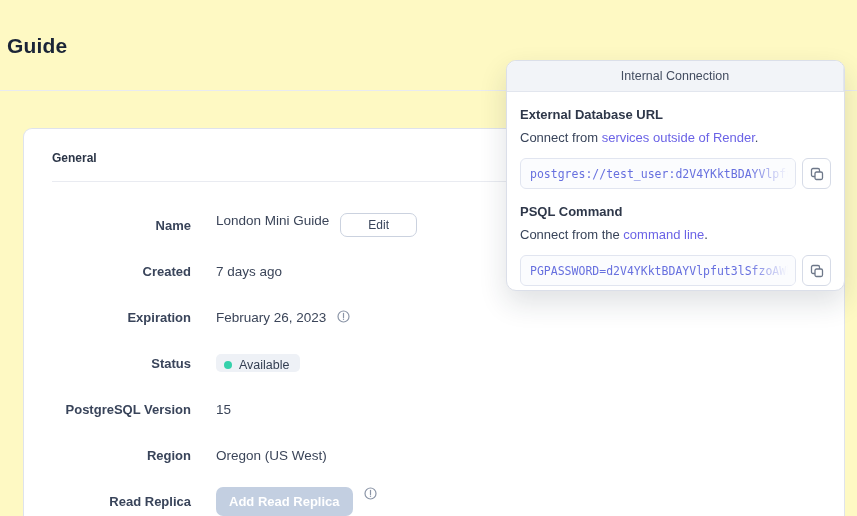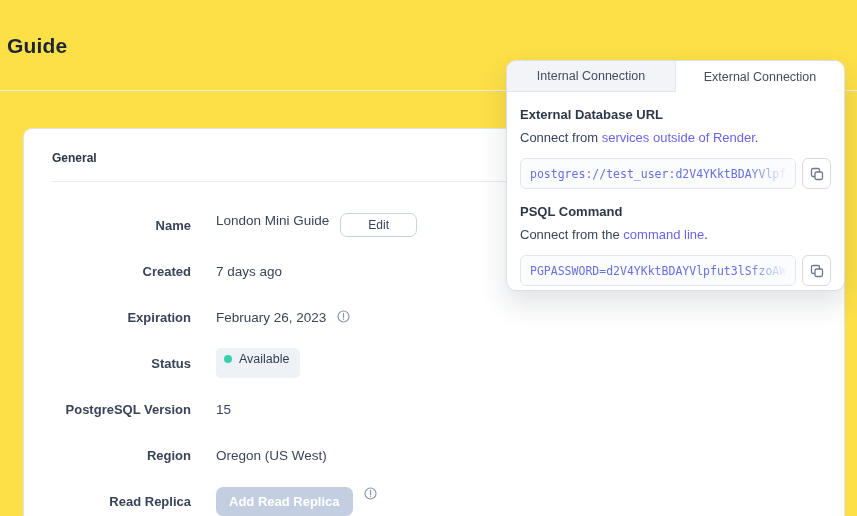--- a/index.html
+++ b/index.html
@@ -1,20 +1,20 @@
 <!DOCTYPE html>
 <html><head>
 <meta charset="utf-8">
 <style>
   * { margin: 0; padding: 0; box-sizing: border-box; }
   html, body { background: #fff; }
   body { font-family: "Liberation Sans", sans-serif; color: #3b4559; }
   .screen {
     position: relative; width: 857px; height: 516px;
-    background: #fde047; overflow: hidden;
+    background: #fef9c3; overflow: hidden;
   }
 
   
   .page-title {
     position: absolute; left: 7px; top: 34px;
     font-size: 21px; font-weight: 700; color: #1b2537; letter-spacing: .2px;
   }
   .header-right {
     position: absolute; right: 13px; top: 22px;
     display: flex; align-items: center; gap: 22px;
@@ -49,21 +49,21 @@
     font-size: 13px; font-weight: 700; color: #39445a;
   }
   .row-value-wrap { margin-left: 25px; display: flex; gap: 11px; }
   .row-value { font-size: 13.5px; color: #3b4559; }
   .edit-btn {
     background: #fff; border: 1px solid #cbd2df; border-radius: 7px;
     padding: 4px 27px; font-size: 12px; color: #39445a; cursor: pointer;
   }
   .status-badge {
     display: inline-flex; align-items: center; gap: 7px;
-    background: #eef1f6; border-radius: 5px; padding: 4px 10px 12px 8px;
+    background: #eef1f6; border-radius: 5px; padding: 4px 10px 0 8px;
     font-size: 12.5px; color: #333e52;
   }
   .status-dot { width: 8px; height: 8px; border-radius: 50%; background: #35d1ab; }
   .disabled-btn {
     background: #c3cfe1; color: #ffffff; border: none; border-radius: 7px;
     padding: 7px 13px; font-size: 13px; font-weight: 700; cursor: not-allowed;
   }
   .info-icon { display: inline-flex; color: #8b95a7; }
 
   
@@ -185,21 +185,20 @@
           </span>
         </div>
       </div>
 
     </div>
   </div>
 
   <div class="popover">
     <div class="tabbar">
       <div class="tab inactive">Internal Connection</div>
-      <div class="tab active">External Connection</div>
     </div>
     <div class="pop-body">
 
       <div class="pop-heading">External Database URL</div>
       <div class="pop-desc">
         <span>Connect from </span><span class="pop-link">services outside of Render</span><span>.</span>
       </div>
       <div class="value-row">
         <div class="value-field">
           <span class="value-text">postgres://test_user:d2V4YKktBDAYVlpfut3lSfzo</span>

